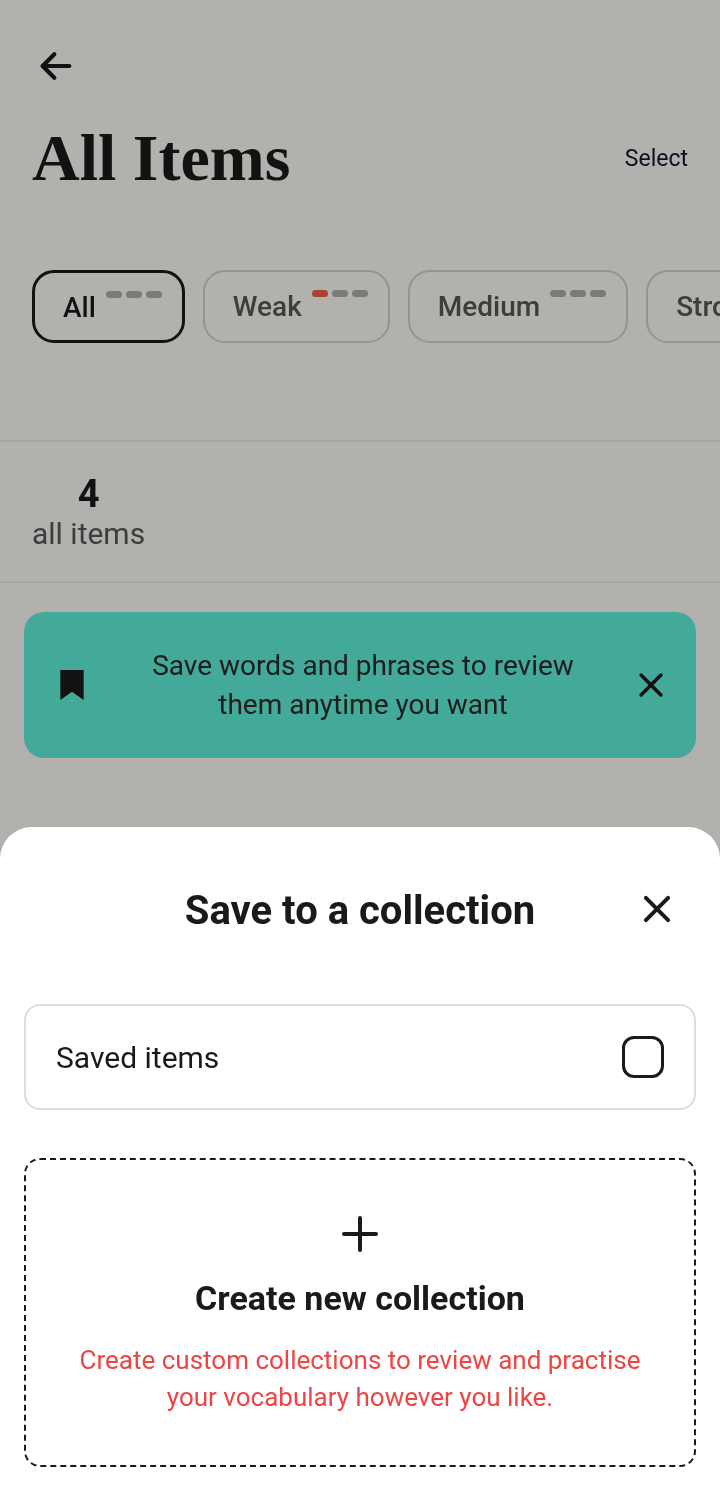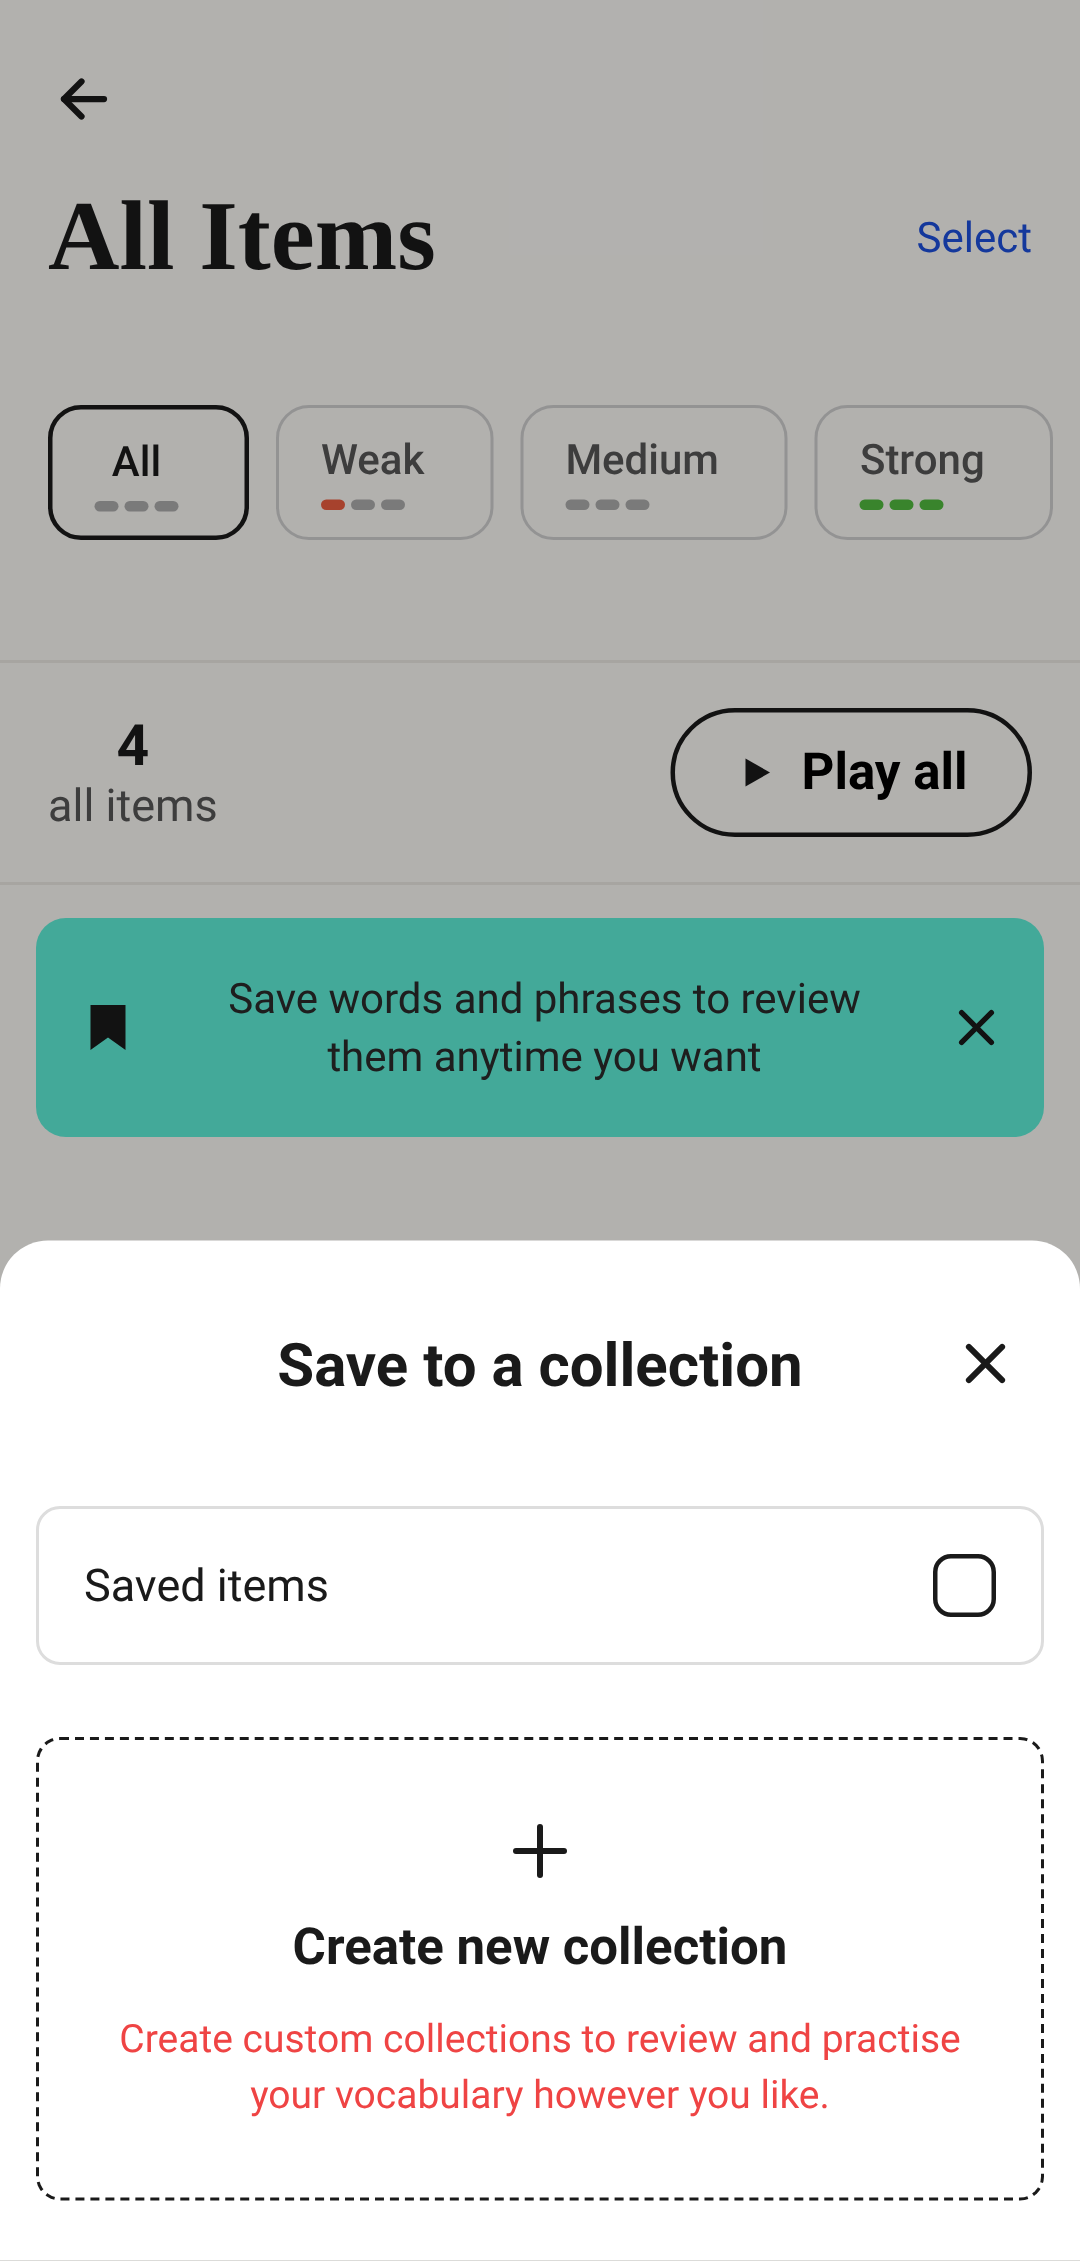--- a/index.html
+++ b/index.html
@@ -42,39 +42,39 @@
 }
 
 .page-title {
   font-family: Georgia, 'Times New Roman', serif;
   font-size: 66px;
   font-weight: 600;
   color: #1a1a1a;
 }
 
 .select-link {
-  font-size: 28px;
-  color: #1d4ed8;
+  font-size: 23px;
+  color: #0f172a;
 }
 
 .filter-row {
   position: absolute;
   top: 270px;
   left: 32px;
   display: flex;
   gap: 18px;
 }
 
 .filter-chip {
   border: 2px solid #ccc;
   border-radius: 22px;
-  padding: 18px 44px 16px 28px;
+  padding: 18px 20px 16px 28px;
   min-width: 130px;
   display: flex;
-  flex-direction: column;
+  flex-direction: row;
   gap: 10px;
 }
 
 .filter-chip.active {
   border: 3px solid #1a1a1a;
 }
 
 .filter-label {
   font-size: 28px;
   color: #555;
@@ -285,26 +285,20 @@
           <div class="dot green"></div>
           <div class="dot green"></div>
       </div>
     </div>
   </div>
 
   <div class="items-header">
     <div class="count-block">
       <div class="count-num">4</div>
       <div class="count-label">all items</div>
-    </div>
-    <div class="play-all-btn">
-      <svg width="28" height="28" viewBox="0 0 24 24" fill="#1a1a1a">
-        <polygon points="6 4 20 12 6 20"></polygon>
-      </svg>
-      <span>Play all</span>
     </div>
   </div>
 
   <div class="banner">
     <svg width="40" height="40" viewBox="0 0 24 24" fill="#1a1a1a">
       <path d="M5 3h14v18l-7-5-7 5z"></path>
     </svg>
     <div class="banner-text">Save words and phrases to review them anytime you want</div>
     <svg width="34" height="34" viewBox="0 0 24 24" fill="none" stroke="#1a1a1a" stroke-width="2.5" stroke-linecap="round">
       <line x1="5" y1="5" x2="19" y2="19"></line>

